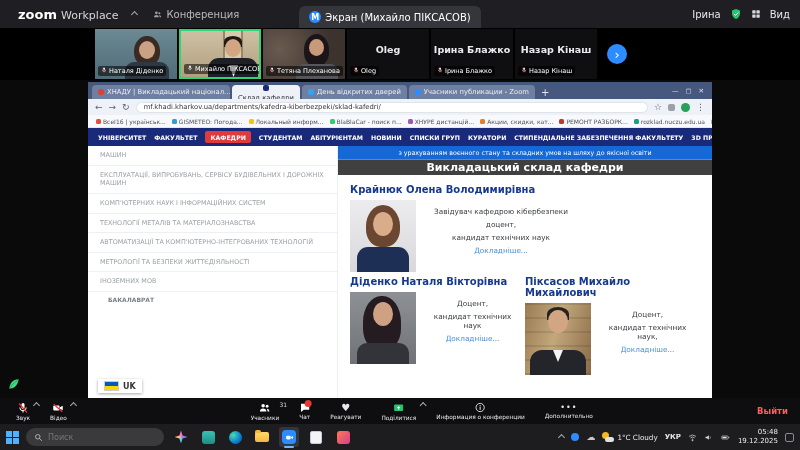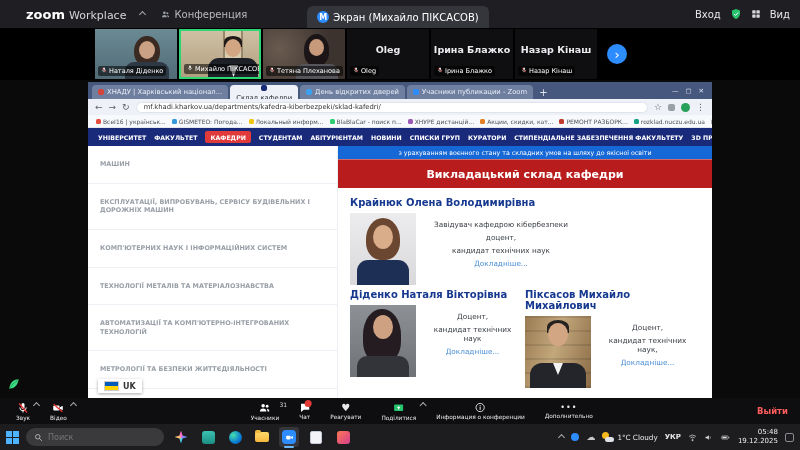--- a/index.html
+++ b/index.html
@@ -1,21 +1,21 @@
 <!DOCTYPE html>
 <html><head>
 <meta charset="utf-8">
 <style>
   *{margin:0;padding:0;box-sizing:border-box;}
   body{background:#000;font-family:"DejaVu Sans","Liberation Sans",sans-serif;}
   .screen{position:relative;width:800px;height:450px;background:#0a0a0b;overflow:hidden;}
 
   
   .zoom-topbar{position:absolute;top:0;left:0;right:0;height:28px;background:#1f1f23;display:flex;align-items:center;}
-  .brand{display:flex;align-items:baseline;gap:4px;padding-left:26px;}
+  .brand{display:flex;align-items:baseline;gap:4px;padding-left:18px;}
   .brand .z{color:#fff;font-weight:bold;font-size:13px;}
   .brand .w{color:#d5d5d8;font-size:11px;}
   .chv{display:inline-block;width:5px;height:5px;border-left:1.4px solid #a9a9ae;border-top:1.4px solid #a9a9ae;transform:rotate(45deg);}
   .topchev{margin-left:14px;}
   .ttab{display:flex;align-items:center;gap:4px;margin-left:16px;color:#b9b9bf;font-size:10px;}
   .ttab.active{background:#35353c;color:#fff;height:22px;align-self:flex-end;border-radius:6px 6px 0 0;padding:0 10px;margin-left:60px;}
   .minit{width:12px;height:12px;border-radius:50%;background:#2d8cff;color:#fff;font-size:8px;display:flex;align-items:center;justify-content:center;font-weight:bold;}
   .topright{margin-left:auto;display:flex;align-items:center;gap:9px;padding-right:10px;color:#e8e8ec;font-size:10px;}
 
   
@@ -55,26 +55,26 @@
   .puzzle{width:7px;height:7px;border-radius:2px;background:#9aa0a8;}
   .avatar{width:9px;height:9px;border-radius:50%;background:#27a05a;}
   .bookmarks{height:13px;background:#f7f9fc;border-bottom:1px solid #e3e6ea;display:flex;align-items:center;gap:6px;padding:0 8px;font-size:6px;color:#4a4f55;white-space:nowrap;overflow:hidden;}
   .bm{display:flex;align-items:center;gap:2px;}
   .bmf{width:5px;height:5px;border-radius:1.5px;flex-shrink:0;}
   .bmall{margin-left:auto;display:flex;align-items:center;gap:3px;}
   .sitenav{height:18px;background:#1a2a7a;display:flex;align-items:center;gap:8px;padding:0 10px;font-size:6.2px;color:#fff;font-weight:bold;white-space:nowrap;overflow:hidden;}
   .snav.active{background:#e03a3a;padding:2.5px 5px;border-radius:2px;}
   .sitebody{position:relative;display:flex;height:252px;background:#fff;}
   .sb{width:250px;border-right:1px solid #eceff3;overflow:hidden;}
-  .sbitem{padding:14px 12px;font-size:6.4px;font-weight:bold;color:#9aa0a8;line-height:1.35;border-bottom:1px solid #eceff3;}
+  .sbitem{padding:5px 12px;font-size:6.4px;font-weight:normal;color:#9aa0a8;line-height:1.35;border-bottom:1px solid #eceff3;}
   .sbitem.active{color:#2b3340;background:#fbfcfe;border-left:3px solid #1668d6;box-shadow:0 1px 4px rgba(0,0,0,.12);}
   .sbsub{padding:4px 12px 4px 20px;font-size:6px;font-weight:bold;color:#7a8088;}
   .content{flex:1;display:flex;flex-direction:column;overflow:hidden;}
   .ticker{height:13px;background:#1668d6;color:#fff;font-size:6.3px;display:flex;align-items:center;justify-content:center;white-space:nowrap;overflow:hidden;}
-  .ptitle{height:29px;background:#b91c1c;border-top:1px solid rgba(255,255,255,.35);display:flex;align-items:center;justify-content:center;color:#fff;font-weight:bold;font-size:11px;}
+  .ptitle{height:16px;background:#404040;border-top:1px solid rgba(255,255,255,.35);display:flex;align-items:center;justify-content:center;color:#fff;font-weight:bold;font-size:11px;}
   .staffarea{flex:1;padding:5px 12px;overflow:hidden;}
   .sname{color:#16398f;font-weight:bold;font-size:10px;margin:4px 0 5px;}
   .scard{display:flex;gap:10px;}
   .sphoto{width:66px;height:72px;position:relative;overflow:hidden;flex-shrink:0;background:#ddd;}
   .sinfo{display:flex;flex-direction:column;align-items:center;gap:4px;font-size:7.3px;color:#3c4046;padding-top:7px;width:150px;text-align:center;}
   .sinfo2{width:95px;}
   .morelink{color:#4b8fd4;}
   .staffrow{display:flex;}
   .scol{flex:1;min-width:0;padding-right:6px;}
   .ph1{background:linear-gradient(180deg,#ececee,#d9d9dc);}
@@ -153,21 +153,21 @@
           <circle cx="17" cy="8.5" r="2.8"></circle>
           <path d="M16.5 13.4c2.9.3 5 2.4 5 5.6h-3.4z"></path>
         </svg>
       <span>Конференция</span>
     </div>
     <div class="ttab active">
       <span class="minit">М</span>
       <span>Экран (Михайло ПІКСАСОВ)</span>
     </div>
     <div class="topright">
-      <span>Вход</span>
+      <span>Ірина</span>
       <svg viewBox="0 0 24 24" width="12" height="12">
           <path d="M12 2l8 3v6c0 5-3.4 9.3-8 11-4.6-1.7-8-6-8-11V5z" fill="#27c46d"></path>
           <path d="M8 12l2.8 2.8L16.5 9" stroke="#fff" stroke-width="2" fill="none"></path>
         </svg>
       <svg viewBox="0 0 24 24" width="10" height="10" fill="#d8d8dc">
           <rect x="3" y="3" width="8" height="8" rx="1"></rect>
           <rect x="13" y="3" width="8" height="8" rx="1"></rect>
           <rect x="3" y="13" width="8" height="8" rx="1"></rect>
           <rect x="13" y="13" width="8" height="8" rx="1"></rect>
         </svg>
@@ -259,21 +259,21 @@
     <div class="next-btn">
         <span>›</span>
       </div>
   </div>
 
   <div class="browser">
 
     <div class="tabbar">
       <div class="btab">
           <span class="fav" style="background:#d6453a"></span>
-          <span>ХНАДУ | Харківський націонал...</span>
+          <span>ХНАДУ | Викладацький націонал...</span>
         </div>
       <div class="btab active">
           <span class="fav" style="background:#1a2a7a"></span>
           <span>Склад кафедри</span>
         </div>
       <div class="btab">
           <span class="fav" style="background:#3aa0f0"></span>
           <span>День відкритих дверей</span>
         </div>
       <div class="btab">

